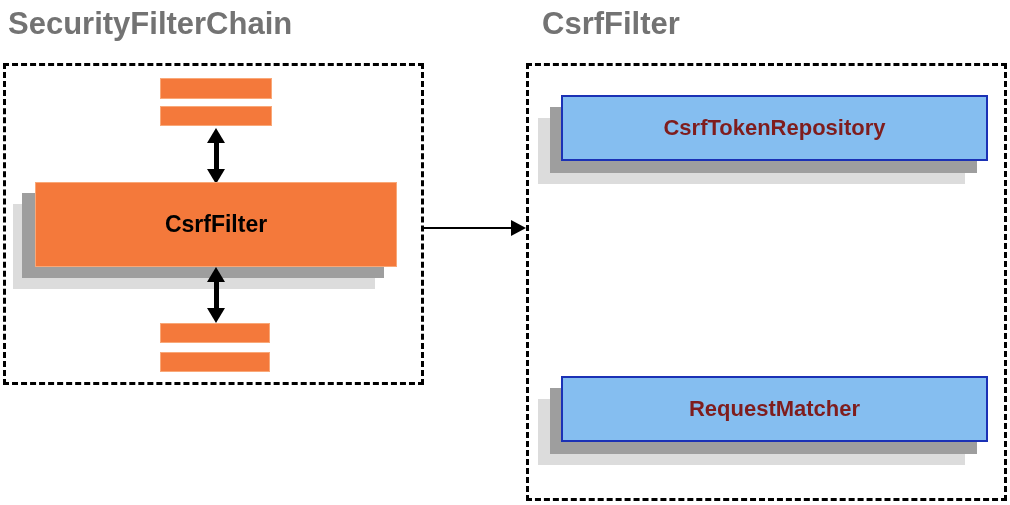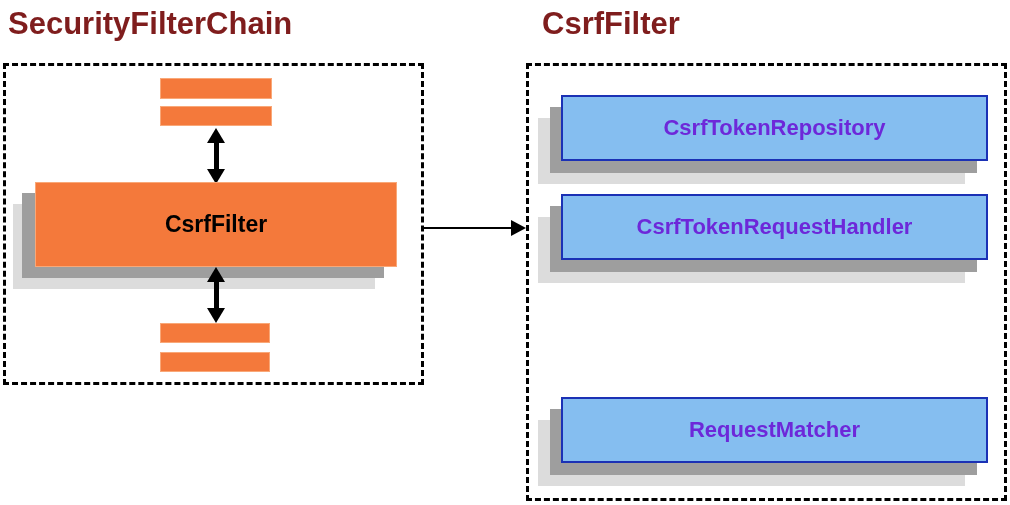--- a/index.html
+++ b/index.html
@@ -1,21 +1,21 @@
 <!DOCTYPE html>
 <html><head>
 <meta charset="utf-8">
 <style>
   html,body{margin:0;padding:0;background:#fff;}
   .canvas{
     position:relative;width:1010px;height:505px;background:#fff;overflow:hidden;
     font-family:"Liberation Sans","DejaVu Sans",sans-serif;
   }
   .title{
-    position:absolute;font-size:31px;font-weight:bold;color:#7f1d1d;white-space:nowrap;
+    position:absolute;font-size:31px;font-weight:bold;color:#737373;white-space:nowrap;
   }
   .title-left{left:8px;top:6px;}
   .title-right{left:542px;top:6px;}
   .dashed-box{position:absolute;border:3px dashed #000;box-sizing:border-box;background:transparent;}
   .box-left{left:3px;top:63px;width:421px;height:322px;}
   .box-right{left:526px;top:63px;width:481px;height:438px;}
 
   .bar{position:absolute;background:#f4793b;border:1px solid #f9a878;box-sizing:border-box;}
   .bar-t1{left:160px;top:78px;width:112px;height:21px;}
   .bar-t2{left:160px;top:106px;width:112px;height:20px;}
@@ -49,25 +49,25 @@
     display:flex;align-items:center;justify-content:center;
     font-size:23px;font-weight:bold;color:#000;}
 
   
   .comp-wrap{position:absolute;left:538px;width:451px;height:90px;}
   .comp-wrap .shadow-light{left:0;top:23px;width:427px;height:66px;}
   .comp-wrap .shadow-dark{left:12px;top:12px;width:427px;height:66px;}
   .compbox{position:absolute;left:23px;top:0;width:427px;height:66px;background:#85bef0;
     border:2px solid #1b31b5;box-sizing:border-box;
     display:flex;align-items:center;justify-content:center;
-    font-size:22px;font-weight:bold;color:#6d28d9;}
+    font-size:22px;font-weight:bold;color:#7f1d1d;}
   .comp-0{top:95px;}
   .comp-1{top:194px;}
   .comp-2{top:293px;}
-  .comp-3{top:397px;}
+  .comp-3{top:376px;}
 </style>
 </head>
 <body>
 
 <div class="canvas">
 
   <div class="title title-left">SecurityFilterChain</div>
   <div class="title title-right">CsrfFilter</div>
 
   <div class="dashed-box box-left"></div>
@@ -101,25 +101,20 @@
     <div class="shaft"></div>
     <div class="head-right"></div>
   </div>
 
   <div class="comp-wrap comp-0">
     <div class="shadow-light"></div>
     <div class="shadow-dark"></div>
     <div class="compbox">CsrfTokenRepository</div>
   </div>
 
-  <div class="comp-wrap comp-1">
-    <div class="shadow-light"></div>
-    <div class="shadow-dark"></div>
-    <div class="compbox">CsrfTokenRequestHandler</div>
-  </div>
 
 
   <div class="comp-wrap comp-3">
     <div class="shadow-light"></div>
     <div class="shadow-dark"></div>
     <div class="compbox">RequestMatcher</div>
   </div>
 
 </div>
 

